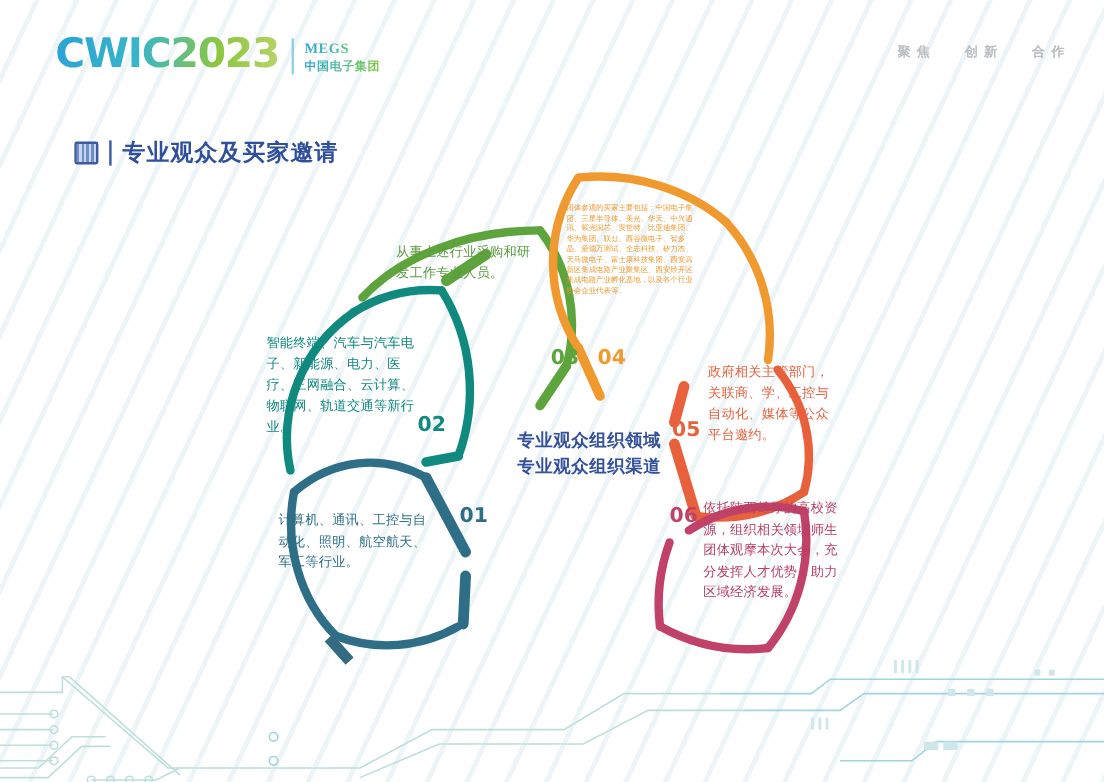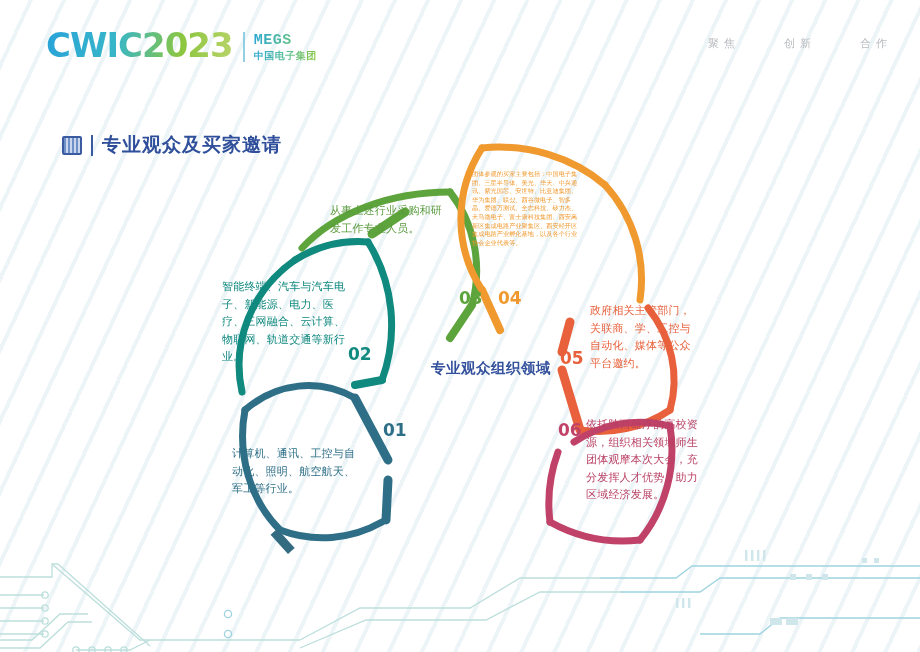--- a/index.html
+++ b/index.html
@@ -25,36 +25,36 @@
     font-size:34px;font-weight:bold;letter-spacing:-1px;line-height:34px;
     font-family:"DejaVu Sans",sans-serif;
     background:linear-gradient(100deg,#29a3d8 0%,#38b6c8 38%,#8cc63f 72%,#b9d46a 100%);
     -webkit-background-clip:text;background-clip:text;color:transparent;
   }
   .logo-divider{
     width:2px;height:30px;background:#7fc8df;margin:0 9px 0 10px;opacity:.85;
   }
   .logo-megs{display:flex;flex-direction:column;justify-content:center;}
   .logo-megs-en{
-    font-size:15px;font-weight:bold;line-height:15px;letter-spacing:.5px;
-    font-family:Liberation Mono, monospace;
+    font-size:12px;font-weight:bold;line-height:15px;letter-spacing:.5px;
+    font-family:Liberation Serif, serif;
     background:linear-gradient(100deg,#2aa7d4 0%,#5bbf8e 55%,#8cc63f 100%);
     -webkit-background-clip:text;background-clip:text;color:transparent;
   }
   .logo-megs-cn{
     font-size:10px;font-weight:bold;line-height:12px;letter-spacing:.5px;margin-top:2px;
     background:linear-gradient(100deg,#2aa7d4 0%,#5bbf8e 55%,#8cc63f 100%);
     -webkit-background-clip:text;background-clip:text;color:transparent;
   }
-  .nav{position:absolute;right:28px;top:36px;display:flex;gap:44px;}
+  .nav{position:absolute;right:28px;top:36px;display:flex;gap:24px;font-weight:bold;}
   .nav-item{
     font-size:11px;color:#b9bcc0;letter-spacing:5px;
   }
   
-  .title-row{position:absolute;left:62px;top:132px;display:flex;align-items:center;}
+  .title-row{position:absolute;left:62px;top:114px;display:flex;align-items:center;}
   .title-icon{
     width:20px;height:19px;border:2px solid #3b5ba0;border-radius:2px;
     background:repeating-linear-gradient(90deg,#6f8fc9 0 2px,#c9d7ee 2px 4px);
     box-sizing:border-box;
   }
   .title-bar{width:2px;height:21px;background:#3b5ba0;margin:0 9px 0 9px;}
   .title-text{font-size:19px;font-weight:bold;color:#2f4f9b;letter-spacing:1px;}
   
   .diagram{position:absolute;left:150px;top:130px;width:650px;height:420px;}
   .diagram svg{position:absolute;left:0;top:0;}
@@ -129,30 +129,31 @@
     <path d="M 412 222 L 420 192" fill="none" stroke="#e8613c" stroke-width="9" stroke-linecap="round"></path>
 
     <path d="M 424 312 A 120 120 0 0 1 520 296" fill="none" stroke="#c04268" stroke-width="7" stroke-linecap="round"></path>
     <path d="M 520 296 A 135 140 0 0 1 490 410" fill="none" stroke="#c04268" stroke-width="7" stroke-linecap="round"></path>
     <path d="M 490 410 A 150 150 0 0 1 400 392" fill="none" stroke="#c04268" stroke-width="7" stroke-linecap="round"></path>
     <path d="M 400 392 A 150 150 0 0 1 408 322" fill="none" stroke="#c04268" stroke-width="7" stroke-linecap="round"></path>
   </svg>
 
   <div class="center-label">
     <div>专业观众组织领域</div>
+    <div>专业观众组织渠道</div>
   </div>
 
   <div class="num" style="left:190px;top:290px;color:#2e6f87;margin-left:43px;">01</div>
   <div class="num" style="left:198px;top:214px;color:#10897f;">02</div>
   <div class="num" style="left:265px;top:158px;color:#5ea43c;margin-left:44px;">03</div>
   <div class="num" style="left:348px;top:158px;color:#f0992e;">04</div>
   <div class="num" style="left:410px;top:218px;color:#e8613c;">05</div>
   <div class="num" style="left:408px;top:290px;color:#c04268;">06</div>
 
-  <div class="seg-text" style="left:82px;top:296px;width:124px;color:#2e6f87;margin-top:19px;">计算机、通讯、工控与自动化、照明、航空航天、军工等行业。</div>
+  <div class="seg-text" style="left:82px;top:296px;width:124px;color:#2e6f87;">计算机、通讯、工控与自动化、照明、航空航天、军工等行业。</div>
 
   <div class="seg-text" style="left:72px;top:148px;width:130px;color:#10897f;">智能终端、汽车与汽车电子、新能源、电力、医疗、三网融合、云计算、物联网、轨道交通等新行业。</div>
 
   <div class="seg-text" style="left:180px;top:72px;width:122px;color:#5a9a3e;">从事上述行业采购和研发工作专业人员。</div>
 
   <div class="seg-text tiny" style="left:322px;top:40px;width:106px;color:#f0992e;">团体参观的买家主要包括：中国电子集团、三星半导体、美光、华天、中兴通讯、紫光国芯、安世特、比亚迪集团、华为集团、联샀、西谷微电子、智多晶、爱德万测试、全志科技、矽力杰、天马微电子、富士康科技集团、西安高新区集成电路产业聚集区、西安经开区集成电路产业孵化基地，以及各个行业协会企业代表等。</div>
 
   <div class="seg-text" style="left:440px;top:172px;width:108px;color:#e8613c;">政府相关主管部门，关联商、学、工控与自动化、媒体等公众平台邀约。</div>
 
   <div class="seg-text" style="left:436px;top:286px;width:112px;color:#b93f63;">依托陕西雄厚的高校资源，组织相关领域师生团体观摩本次大会，充分发挥人才优势，助力区域经济发展。</div>

